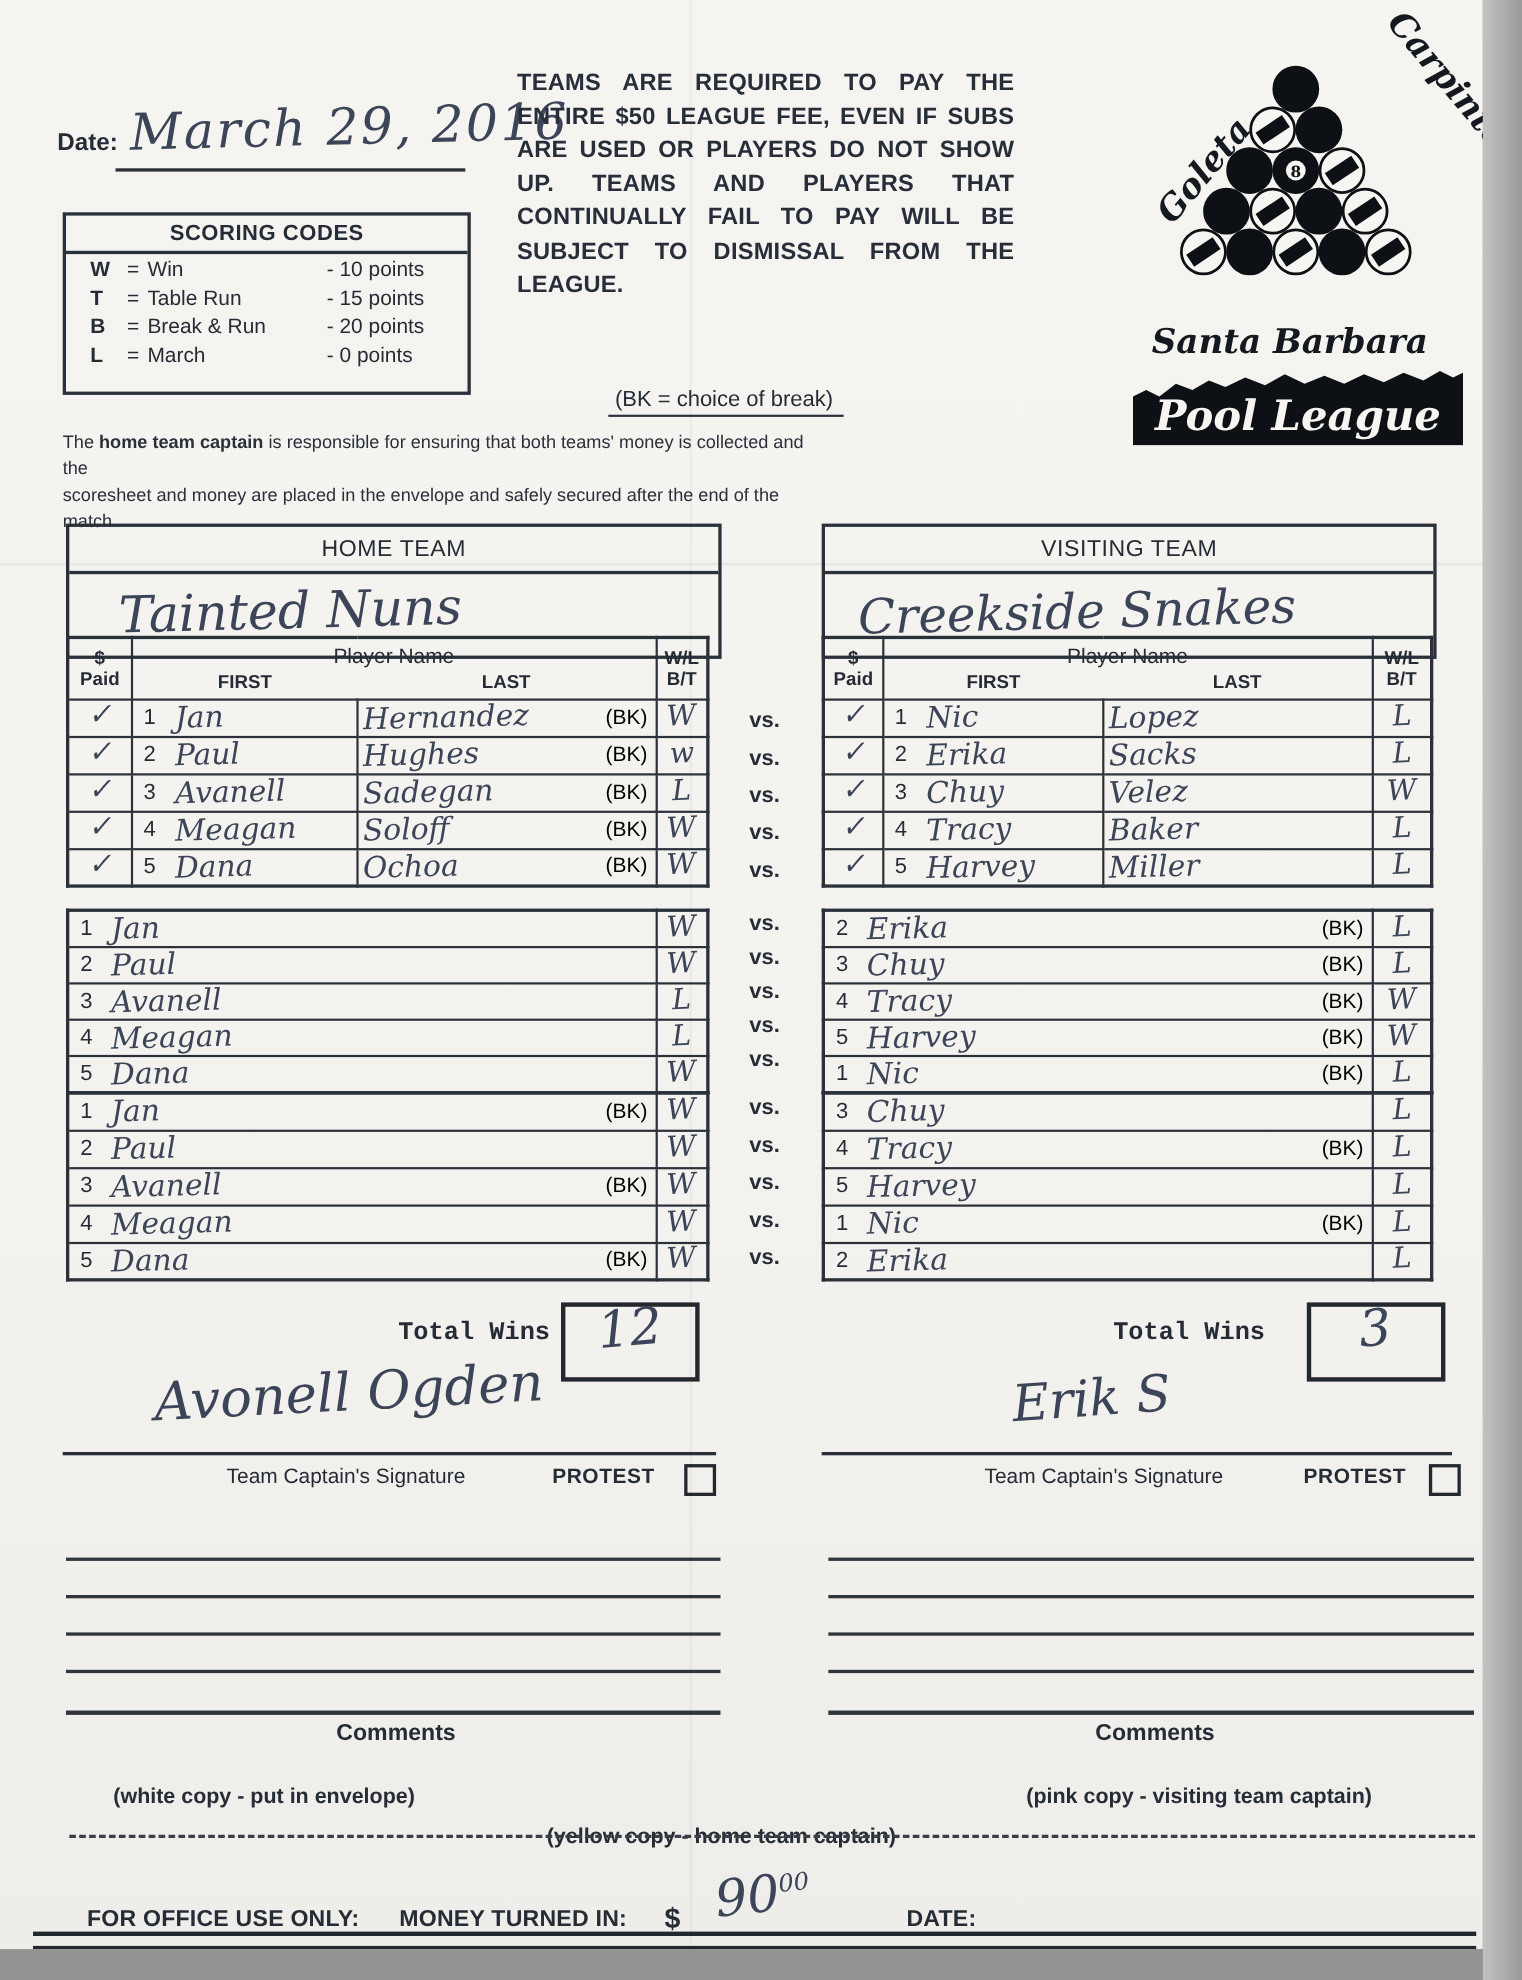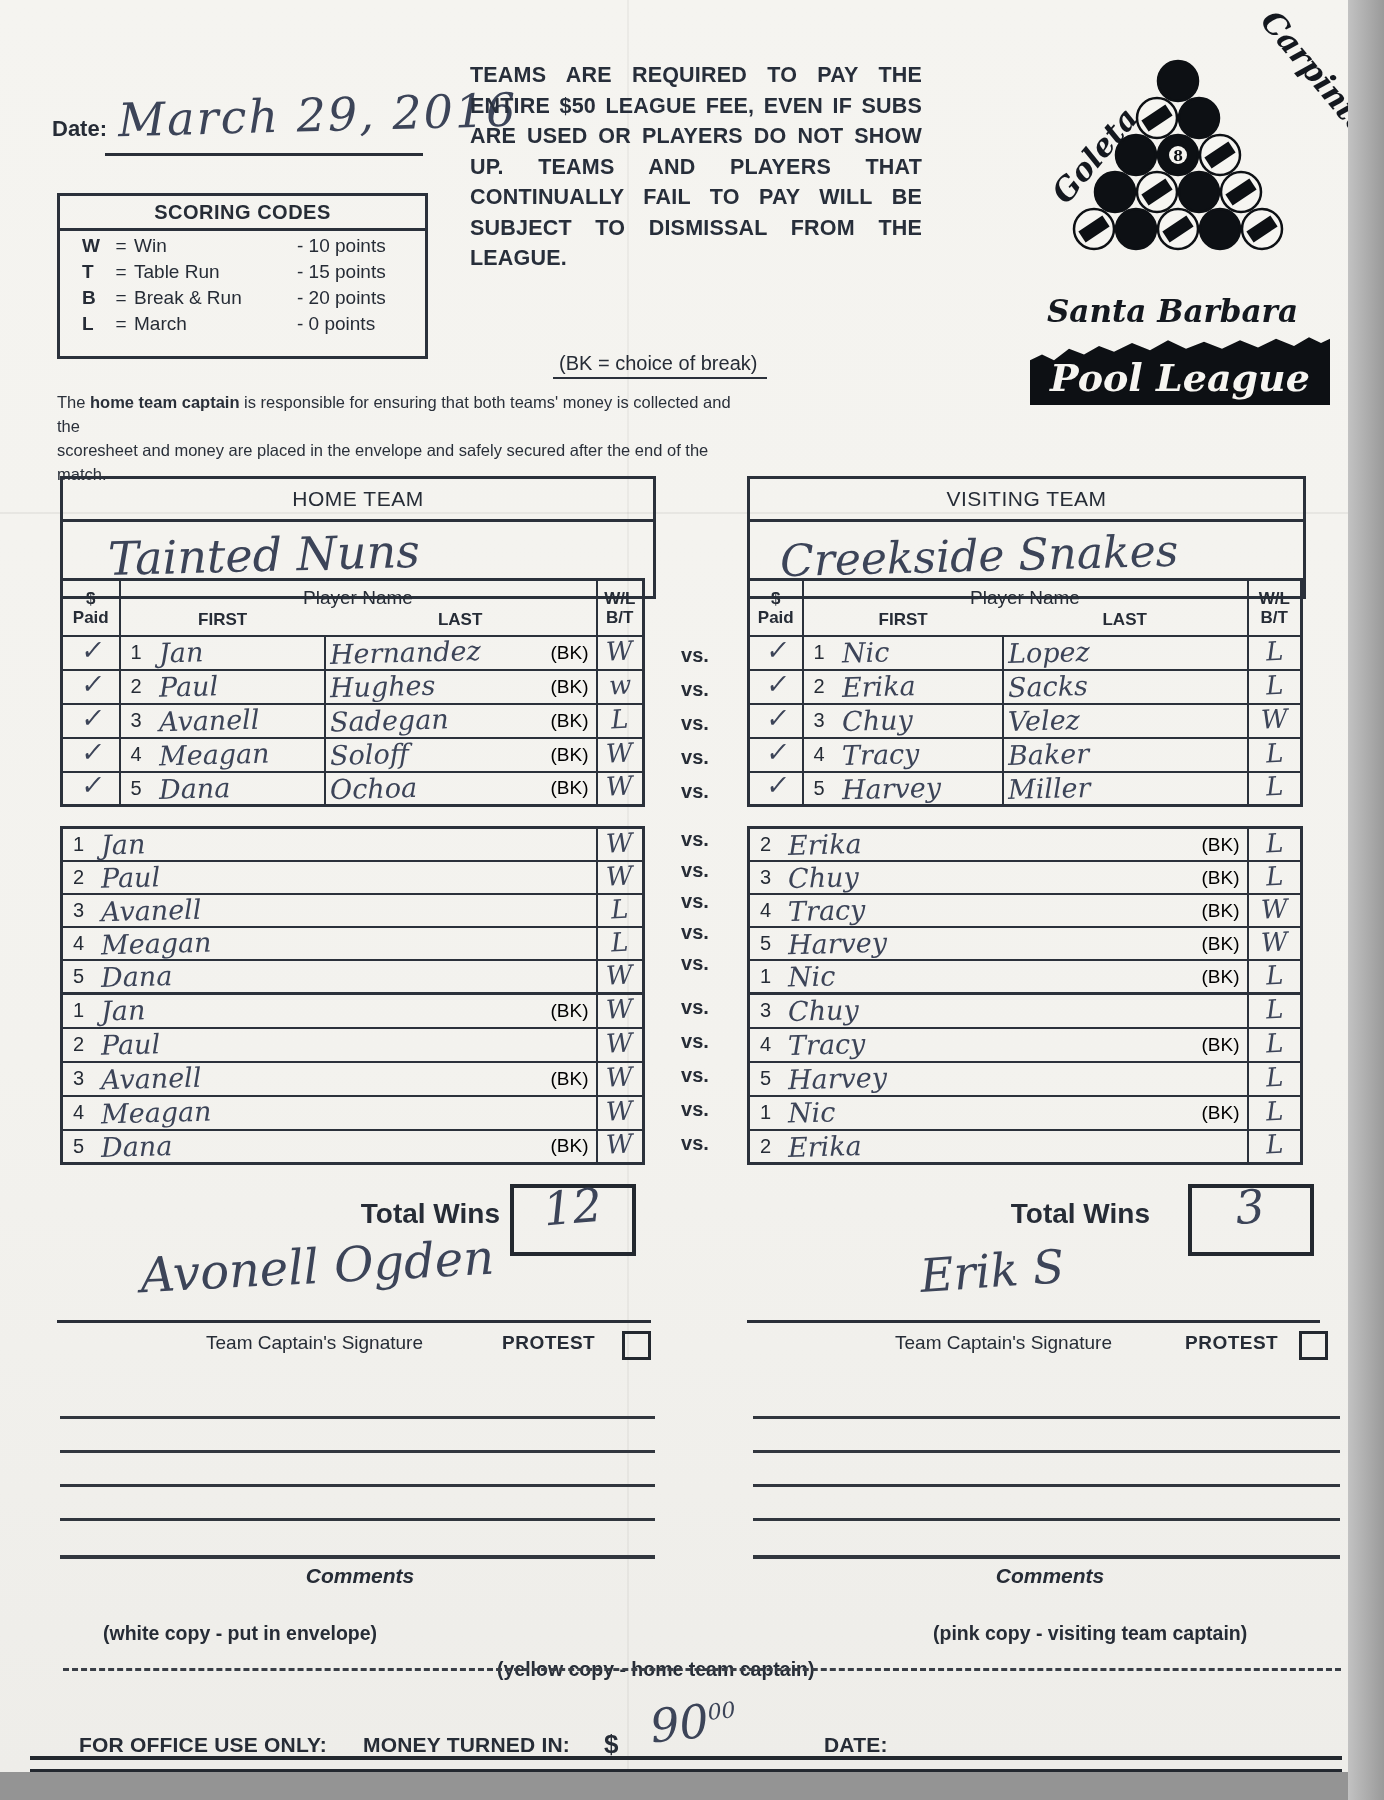--- a/index.html
+++ b/index.html
@@ -58,30 +58,30 @@
   .num{display:inline-block;width:26px;padding-left:8px;font-size:20px;color:#262c36;font-family:"Liberation Sans",sans-serif;font-style:normal;}
   .ncf{display:flex;align-items:center;height:100%;padding:0 4px 0 2px;}
   .nm1{font-size:27px;padding-left:2px;white-space:nowrap;}
   .bk{margin-left:auto;font-size:19px;color:#000000;padding-right:3px;white-space:nowrap;}
   .wlc{text-align:center;}
   .wlv{font-size:26px;transform:rotate(-3deg) translateY(-2px);}
 
   .vsv{position:absolute;width:52px;text-align:center;font-size:20px;font-weight:bold;}
 
   
-  .twlabel{position:absolute;width:170px;text-align:right;font-size:28px;font-weight:bold;}
+  .twlabel{position:absolute;width:170px;text-align:right;font-size:23px;font-weight:bold;font-family:Liberation Mono, monospace;}
   .twbox{position:absolute;width:118px;height:64px;border:4px solid #23282f;text-align:center;}
   .twbox .hw{font-size:46px;transform:rotate(-5deg) translateY(-8px);}
   .sigline{position:absolute;height:3px;background:#2a2f38;}
   .signame{position:absolute;font-size:48px;white-space:nowrap;}
   .sigcap{position:absolute;font-size:19px;}
   .protest{position:absolute;font-size:19px;font-weight:bold;letter-spacing:0.5px;}
   .pbox{position:absolute;width:23px;height:23px;border:3px solid #23282f;background:transparent;}
   .cmline{position:absolute;height:3px;background:#31363e;}
-  .cmlabel{position:absolute;width:220px;text-align:center;font-size:21px;font-weight:bold;font-style:italic;}
+  .cmlabel{position:absolute;width:220px;text-align:center;font-size:21px;font-weight:bold;}
   .copy{position:absolute;font-size:19.5px;font-weight:bold;}
   .dashline{position:absolute;left:63px;top:1668px;width:1278px;border-top:3px dashed #3a3f47;}
   .office{font-size:21px;font-weight:bold;letter-spacing:0.2px;}
   .money{font-size:46px;}
   .money sup{font-size:22px;}
   .dblrule{position:absolute;left:30px;top:1756px;width:1312px;height:9px;border-top:4px solid #23282f;border-bottom:3px solid #23282f;}
   .gray-right{position:absolute;left:1348px;top:0;width:36px;height:1800px;background:linear-gradient(90deg,#c2c2c2,#9a9a9a);}
   .gray-bottom{position:absolute;left:0;top:1772px;width:1348px;height:28px;background:#949494;}
 </style>
 </head>

